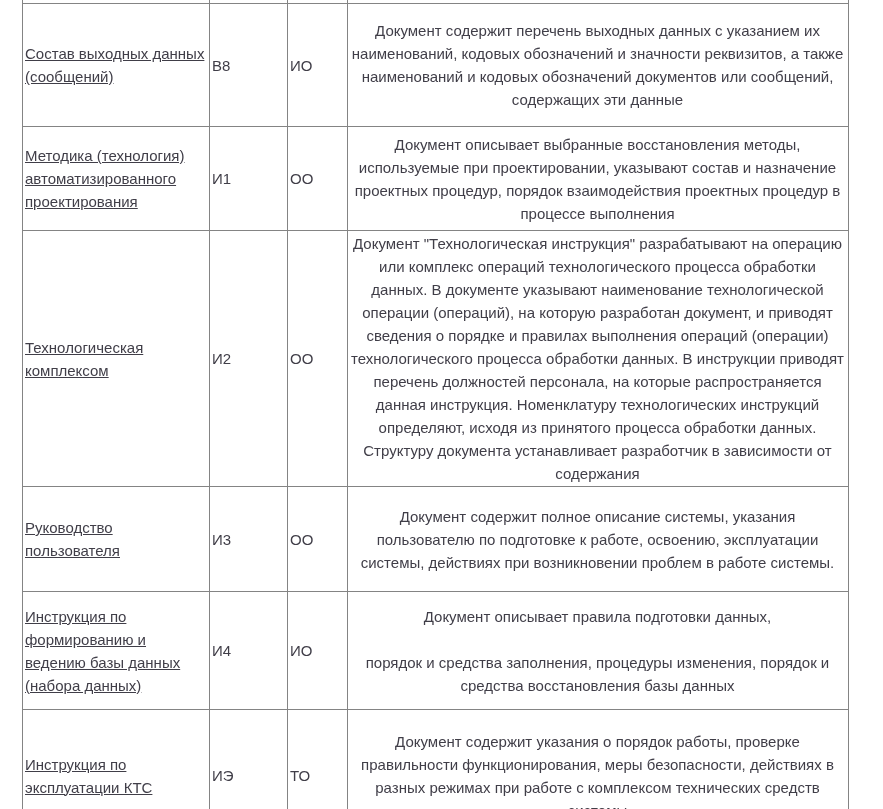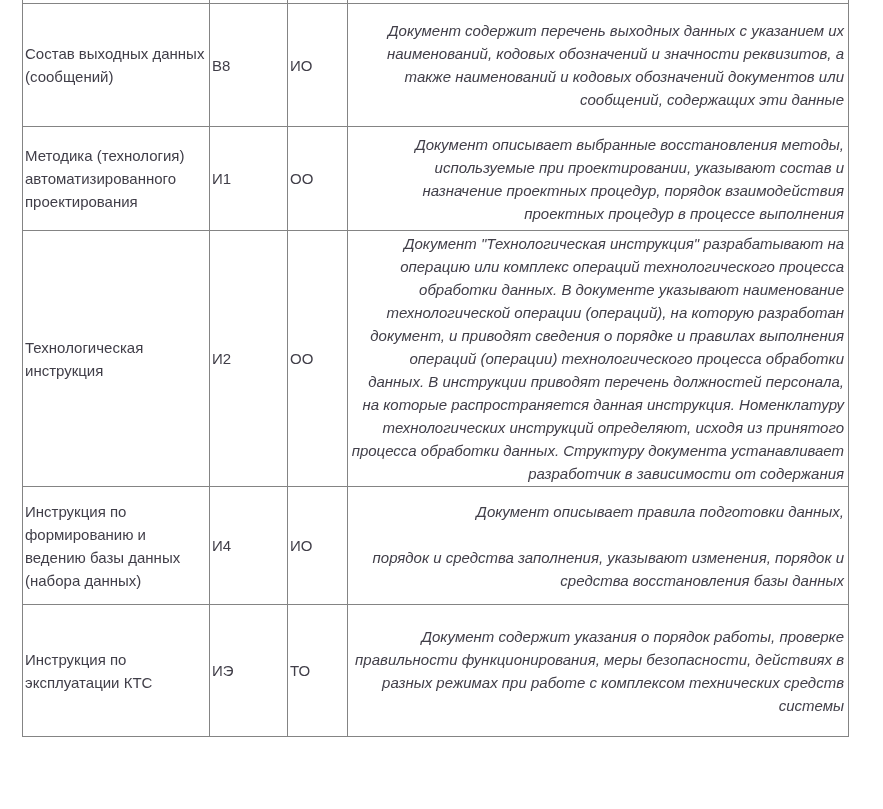--- a/index.html
+++ b/index.html
@@ -32,30 +32,30 @@
     word-wrap: break-word;
   }
   col.c-name  { width: 187px; }
   col.c-code  { width: 78px; }
   col.c-type  { width: 60px; }
   col.c-desc  { width: 501px; }
 
   td.name-cell {
     text-align: left;
     padding: 1px 2px;
+    text-decoration: underline;
   }
   td.code-cell, td.type-cell {
     text-align: left;
     padding: 1px 2px;
   }
   td.desc-cell {
-    text-align: right;
+    text-align: center;
     padding: 1px 4px 1px 3px;
     white-space: pre-line;
-    font-style: italic;
   }
   tr.sliver-row td {
     border-top: none;
     height: 3px;
     padding: 0;
   }
   tr.row-1 { height: 123px; }
   tr.row-2 { height: 104px; padding-left: 44px; }
   tr.row-3 { height: 243px; }
   tr.row-4 { height: 105px; }
@@ -86,32 +86,38 @@
         <td class="type-cell">ИО</td>
         <td class="desc-cell">Документ содержит перечень выходных данных с указанием их наименований, кодовых обозначений и значности реквизитов, а также наименований и кодовых обозначений документов или сообщений, содержащих эти данные</td>
       </tr>
       <tr class="row-2">
         <td class="name-cell">Методика (технология) автоматизированного проектирования</td>
         <td class="code-cell">И1</td>
         <td class="type-cell">ОО</td>
         <td class="desc-cell">Документ описывает выбранные восстановления методы, используемые при проектировании, указывают состав и назначение проектных процедур, порядок взаимодействия проектных процедур в процессе выполнения</td>
       </tr>
       <tr class="row-3">
-        <td class="name-cell">Технологическая инструкция</td>
+        <td class="name-cell">Технологическая комплексом</td>
         <td class="code-cell">И2</td>
         <td class="type-cell">ОО</td>
         <td class="desc-cell">Документ "Технологическая инструкция" разрабатывают на операцию или комплекс операций технологического процесса обработки данных. В документе указывают наименование технологической операции (операций), на которую разработан документ, и приводят сведения о порядке и правилах выполнения операций (операции) технологического процесса обработки данных. В инструкции приводят перечень должностей персонала, на которые распространяется данная инструкция.  Номенклатуру технологических инструкций определяют, исходя из принятого процесса обработки данных. Структуру документа устанавливает разработчик в зависимости от содержания</td>
+      </tr>
+      <tr class="row-4">
+        <td class="name-cell">Руководство пользователя</td>
+        <td class="code-cell">И3</td>
+        <td class="type-cell">ОО</td>
+        <td class="desc-cell">Документ содержит полное описание системы, указания пользователю по подготовке к работе, освоению, эксплуатации системы,  действиях при возникновении проблем в работе системы.</td>
       </tr>
       <tr class="row-5">
         <td class="name-cell">Инструкция по формированию и ведению базы данных (набора данных)</td>
         <td class="code-cell">И4</td>
         <td class="type-cell">ИО</td>
         <td class="desc-cell">Документ описывает правила подготовки данных,
 
-порядок и средства заполнения, указывают изменения, порядок и средства восстановления базы данных</td>
+порядок и средства заполнения, процедуры изменения, порядок и средства восстановления базы данных</td>
       </tr>
       <tr class="row-6">
         <td class="name-cell">Инструкция по эксплуатации КТС</td>
         <td class="code-cell">ИЭ</td>
         <td class="type-cell">ТО</td>
         <td class="desc-cell">Документ содержит указания о порядок работы, проверке правильности функционирования, меры безопасности, действиях в разных режимах при работе с комплексом технических средств системы</td>
       </tr>
     </tbody>
   </table>
 </div>

